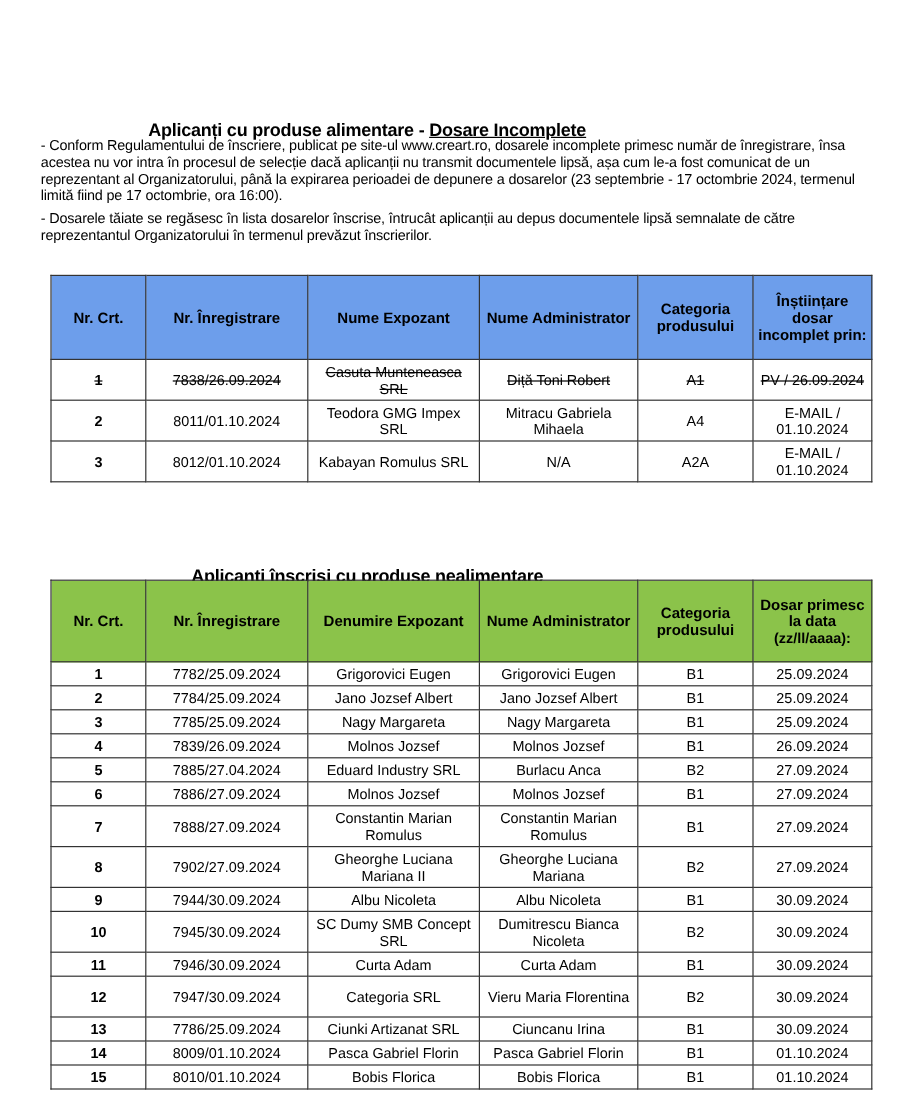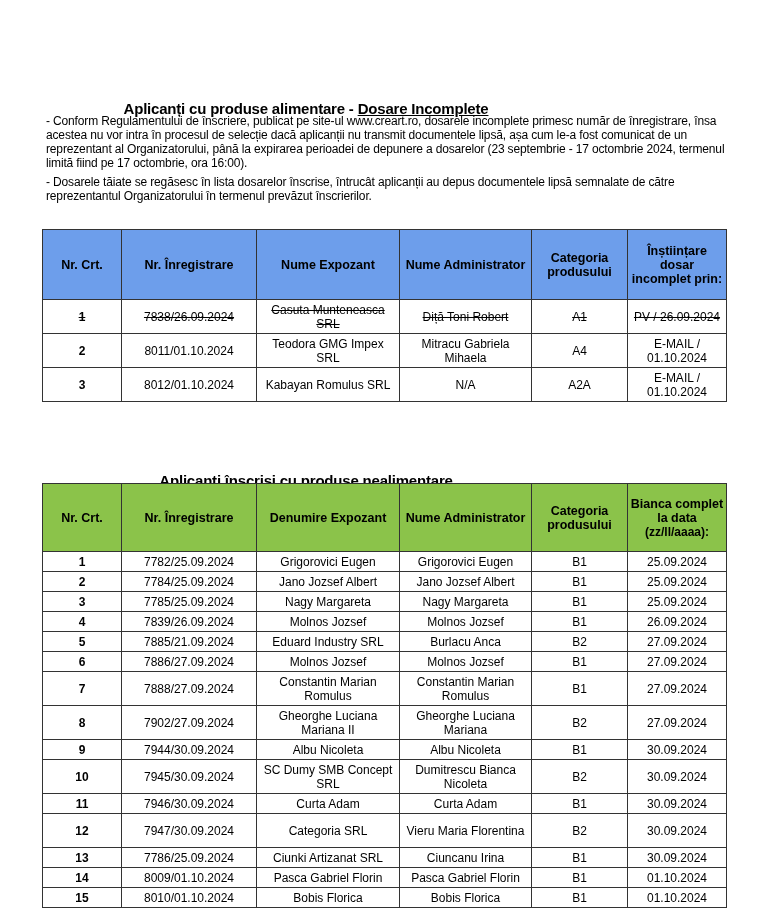--- a/index.html
+++ b/index.html
@@ -6,21 +6,21 @@
   body {
     width: 768px; height: 923px; position: relative; overflow: hidden;
     font-family: "Liberation Sans", sans-serif; color: #000;
   }
   .title {
     position: absolute; left: 0; width: 612px; text-align: center;
     font-weight: bold; font-size: 15px; letter-spacing: -0.2px; margin-top: 28px;
   }
   .title u { text-decoration: underline; }
   .notes {
-    position: absolute; left: 46px; top: 114px; width: 680px;
+    position: absolute; left: 34px; top: 114px; width: 680px;
     font-size: 12px; line-height: 14px; letter-spacing: -0.15px;
   }
   .notes p { margin: 0 0 5px 0; }
   table {
     position: absolute; left: 42px; border-collapse: collapse;
     table-layout: fixed; font-size: 12px;
   }
   td, th {
     border: 1px solid #333; text-align: center; vertical-align: middle;
     padding: 0 2px; line-height: 14px;
@@ -108,21 +108,21 @@
       <col style="width:99px">
   </colgroup>
   <thead>
     <tr>
       <th>Nr. Crt.</th>
       <th>Nr. Înregistrare</th>
       <th>Denumire Expozant</th>
       <th>Nume Administrator</th>
       <th>Categoria produsului</th>
       <th>
-        <span>Bianca complet la data</span><br>
+        <span>Dosar primesc la data</span><br>
         <span class="hsmall">(zz/ll/aaaa):</span>
       </th>
     </tr>
   </thead>
   <tbody id="t2-body">
       <tr>
         <td class="nr">1</td>
         <td>7782/25.09.2024</td>
         <td>Grigorovici Eugen</td>
         <td>Grigorovici Eugen</td>
@@ -148,21 +148,21 @@
       <tr>
         <td class="nr">4</td>
         <td>7839/26.09.2024</td>
         <td>Molnos Jozsef</td>
         <td>Molnos Jozsef</td>
         <td>B1</td>
         <td>26.09.2024</td>
       </tr>
       <tr>
         <td class="nr">5</td>
-        <td>7885/21.09.2024</td>
+        <td>7885/27.04.2024</td>
         <td>Eduard Industry SRL</td>
         <td>Burlacu Anca</td>
         <td>B2</td>
         <td>27.09.2024</td>
       </tr>
       <tr>
         <td class="nr">6</td>
         <td>7886/27.09.2024</td>
         <td>Molnos Jozsef</td>
         <td>Molnos Jozsef</td>

